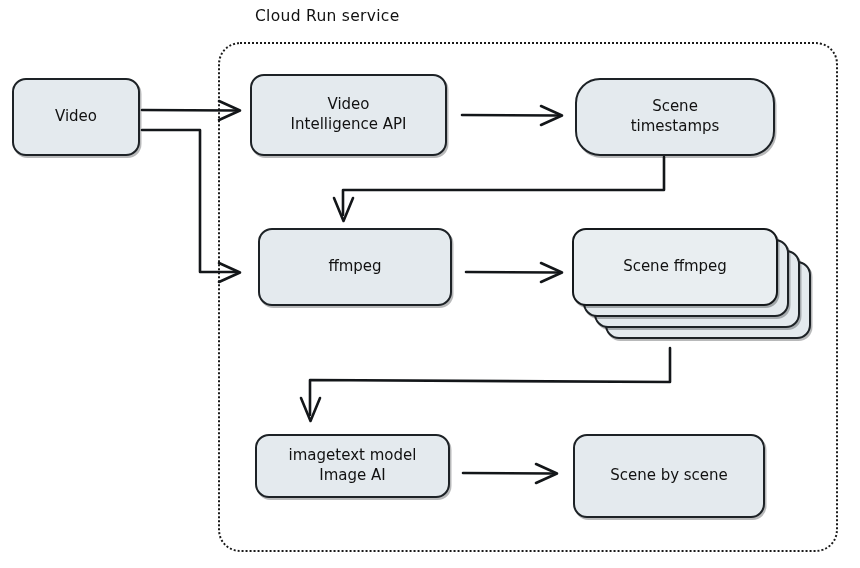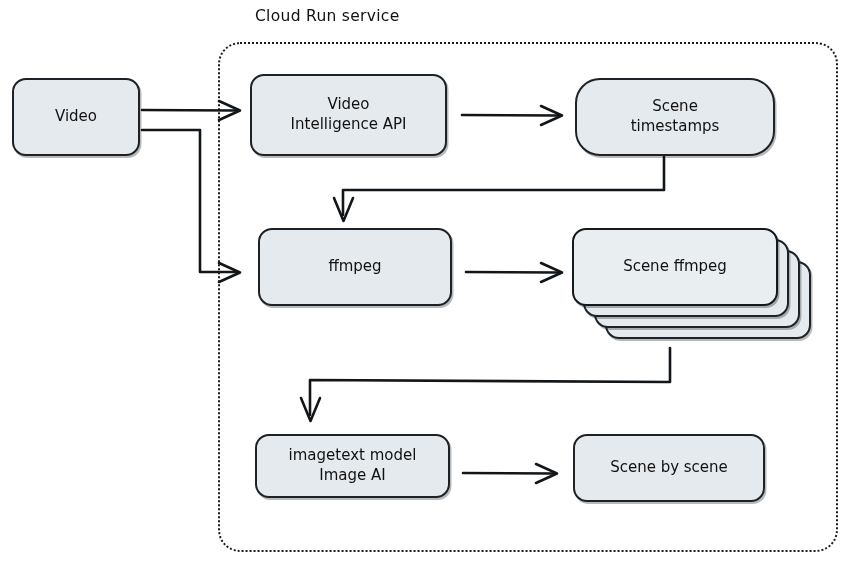--- a/index.html
+++ b/index.html
@@ -136,21 +136,21 @@
     </div>
   </div>
 
   <div class="node" style="left:255px; top:434px; width:195px; height:64px;">
     <div>
       <span class="label">imagetext model</span>
       <span class="label">Image AI</span>
     </div>
   </div>
 
-  <div class="node" style="left:573px; top:434px; width:192px; height:68px;align-items:center;">
+  <div class="node" style="left:573px; top:434px; width:192px; height:84px;align-items:center;">
     <div>
       <span class="label">Scene by scene</span>
     </div>
   </div>
 
   <svg id="wires" viewBox="0 0 860 568">
 
     <g>
       <path d="M142,110 L236,110.5"></path>
       <path d="M219,101 L240,110.5 L219,120"></path>

